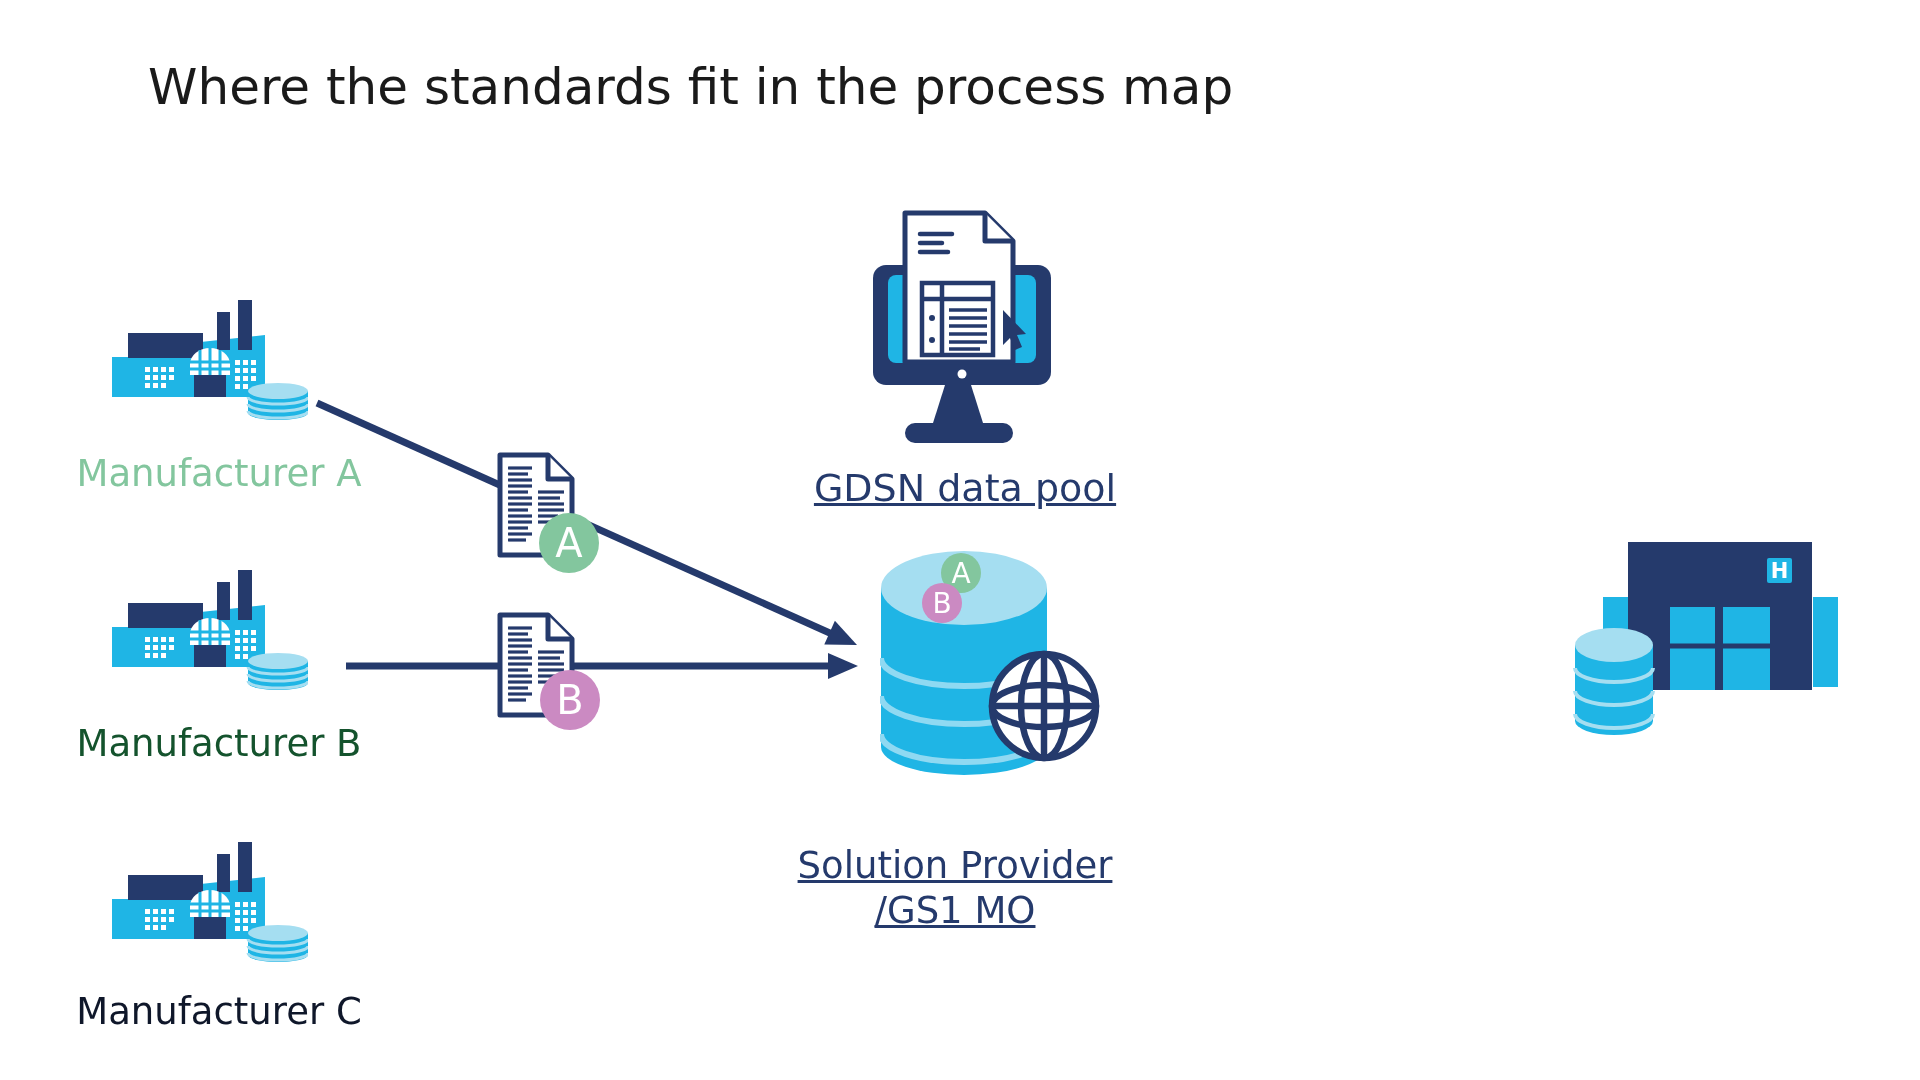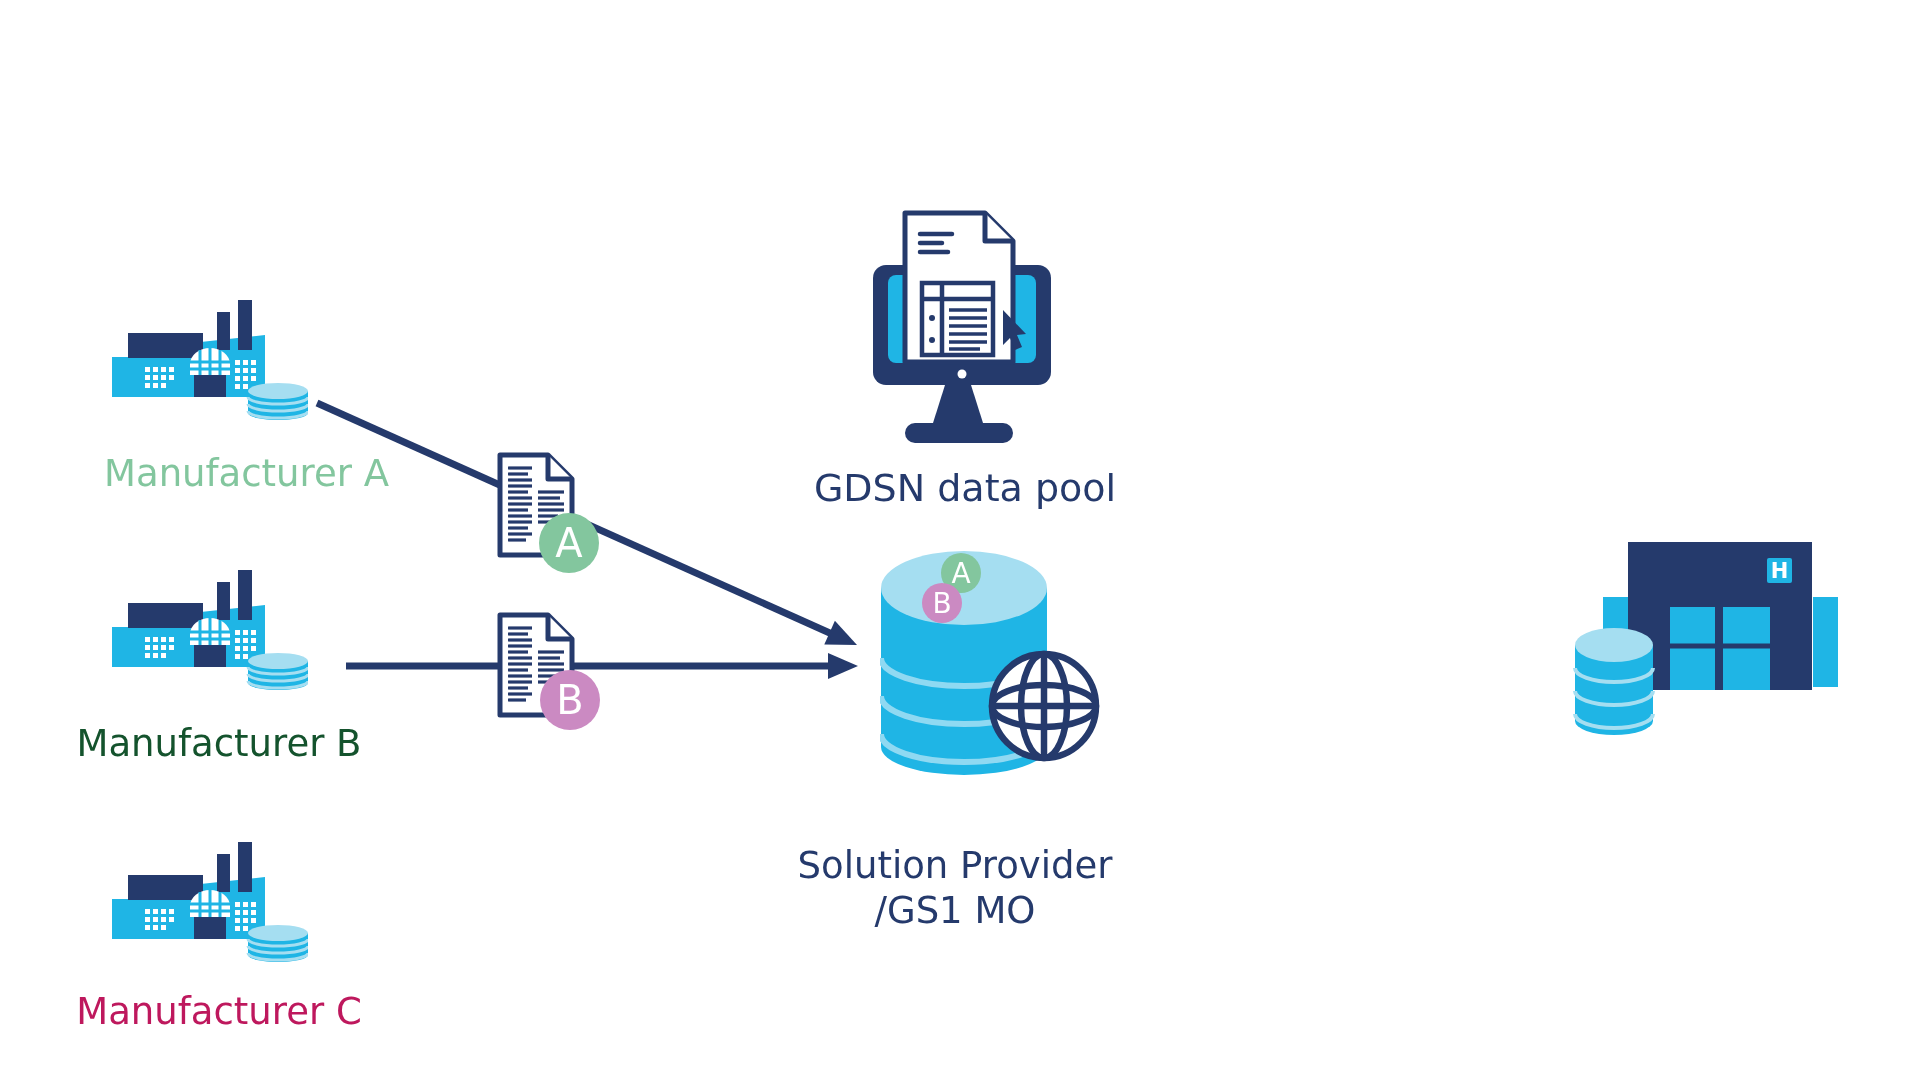--- a/index.html
+++ b/index.html
@@ -1,28 +1,29 @@
 <!DOCTYPE html>
 <html><head>
 <meta charset="utf-8">
 <style>
   html,body{margin:0;padding:0;background:#fff;}
   .canvas{position:relative;width:1920px;height:1080px;background:#ffffff;overflow:hidden;
           font-family:"DejaVu Sans","Liberation Sans",sans-serif;}
   .abs{position:absolute;}
   .lbl{position:absolute;font-size:37px;text-align:center;white-space:nowrap;}
-  .navy{color:#253A6C;}
+  .navy{color:#253A6C;text-decoration:underline;}
   svg text{font-family:"DejaVu Sans","Liberation Sans",sans-serif;}
   .title{position:absolute;left:148px;top:58px;font-size:50px;color:#1a1a1a;white-space:nowrap;}
 </style>
 </head>
 <body>
 
 <div class="canvas">
 
+  <div class="title">Where the standards fit in the process map</div>
 
   <svg class="abs" style="left:0;top:0;" width="1920" height="1080" viewBox="0 0 1920 1080">
     <g>
       <line x1="317" y1="403" x2="832" y2="634" stroke="#253A6C" stroke-width="7"></line>
       <polygon points="857,645 824.3,644.6 834.9,620.8" fill="#253A6C"></polygon>
     </g>
     <g>
       <line x1="346" y1="666" x2="832" y2="666" stroke="#253A6C" stroke-width="7"></line>
       <polygon points="858,666 828,653 828,679" fill="#253A6C"></polygon>
     </g>
@@ -67,21 +68,21 @@
         <rect x="131" y="84" width="5" height="5"></rect>
     </g>
     <g>
       <path d="M136,91 V113 A30,7 0 0 0 196,113 V91 Z" fill="#1FB5E5"></path>
       <path d="M136,97 A30,7 0 0 0 196,97" fill="none" stroke="#A5DEF1" stroke-width="3"></path>
       <path d="M136,104 A30,7 0 0 0 196,104" fill="none" stroke="#A5DEF1" stroke-width="3"></path>
       <path d="M136,111 A30,7 0 0 0 196,111" fill="none" stroke="#A5DEF1" stroke-width="3"></path>
       <ellipse cx="166" cy="91" rx="30" ry="8" fill="#A5DEF1"></ellipse>
     </g>
   </svg>
-  <div class="lbl" style="left:49px;top:452px;width:340px;color:#83C69E;text-align:right;">Manufacturer A</div>
+  <div class="lbl" style="left:49px;top:452px;width:340px;color:#83C69E;">Manufacturer A</div>
 
   <svg class="abs" style="left:112px;top:570px;" width="196" height="120" viewBox="0 0 196 120">
     <polygon points="0,57 55,57 55,50 61,45 153,35 153,97 0,97" fill="#1FB5E5"></polygon>
     <rect x="16" y="33" width="75" height="25" fill="#253A6C"></rect>
     <rect x="105" y="12" width="13" height="38" fill="#253A6C"></rect>
     <rect x="126" y="0" width="14" height="50" fill="#253A6C"></rect>
     <path d="M78,75 V64 A20,16 0 0 1 118,64 V75 Z" fill="#ffffff"></path>
     <g stroke="#1FB5E5" stroke-width="3">
       <line x1="88" y1="50" x2="88" y2="75"></line>
         <line x1="98" y1="47" x2="98" y2="75"></line>
@@ -163,21 +164,21 @@
         <rect x="131" y="84" width="5" height="5"></rect>
     </g>
     <g>
       <path d="M136,91 V113 A30,7 0 0 0 196,113 V91 Z" fill="#1FB5E5"></path>
       <path d="M136,97 A30,7 0 0 0 196,97" fill="none" stroke="#A5DEF1" stroke-width="3"></path>
       <path d="M136,104 A30,7 0 0 0 196,104" fill="none" stroke="#A5DEF1" stroke-width="3"></path>
       <path d="M136,111 A30,7 0 0 0 196,111" fill="none" stroke="#A5DEF1" stroke-width="3"></path>
       <ellipse cx="166" cy="91" rx="30" ry="8" fill="#A5DEF1"></ellipse>
     </g>
   </svg>
-  <div class="lbl" style="left:49px;top:990px;width:340px;color:#be185d;">Manufacturer C</div>
+  <div class="lbl" style="left:49px;top:990px;width:340px;color:#0f172a;">Manufacturer C</div>
 
   <svg class="abs" style="left:870px;top:198px;" width="200" height="255" viewBox="0 0 200 255">
     <rect x="3" y="67" width="178" height="120" rx="13" fill="#253A6C"></rect>
     <rect x="18" y="77" width="148" height="88" rx="8" fill="#1FB5E5"></rect>
     <polygon points="75,187 101,187 113,225 63,225" fill="#253A6C"></polygon>
     <rect x="35" y="225" width="108" height="20" rx="10" fill="#253A6C"></rect>
     <circle cx="92" cy="176" r="4.5" fill="#ffffff"></circle>
     <g>
       <path d="M35,15 H115 L143,43 V164 H35 Z" fill="#ffffff" stroke="#253A6C" stroke-width="5" stroke-linejoin="round"></path>
       <path d="M115,15 V43 H143" fill="#ffffff" stroke="#253A6C" stroke-width="5" stroke-linejoin="round"></path>

